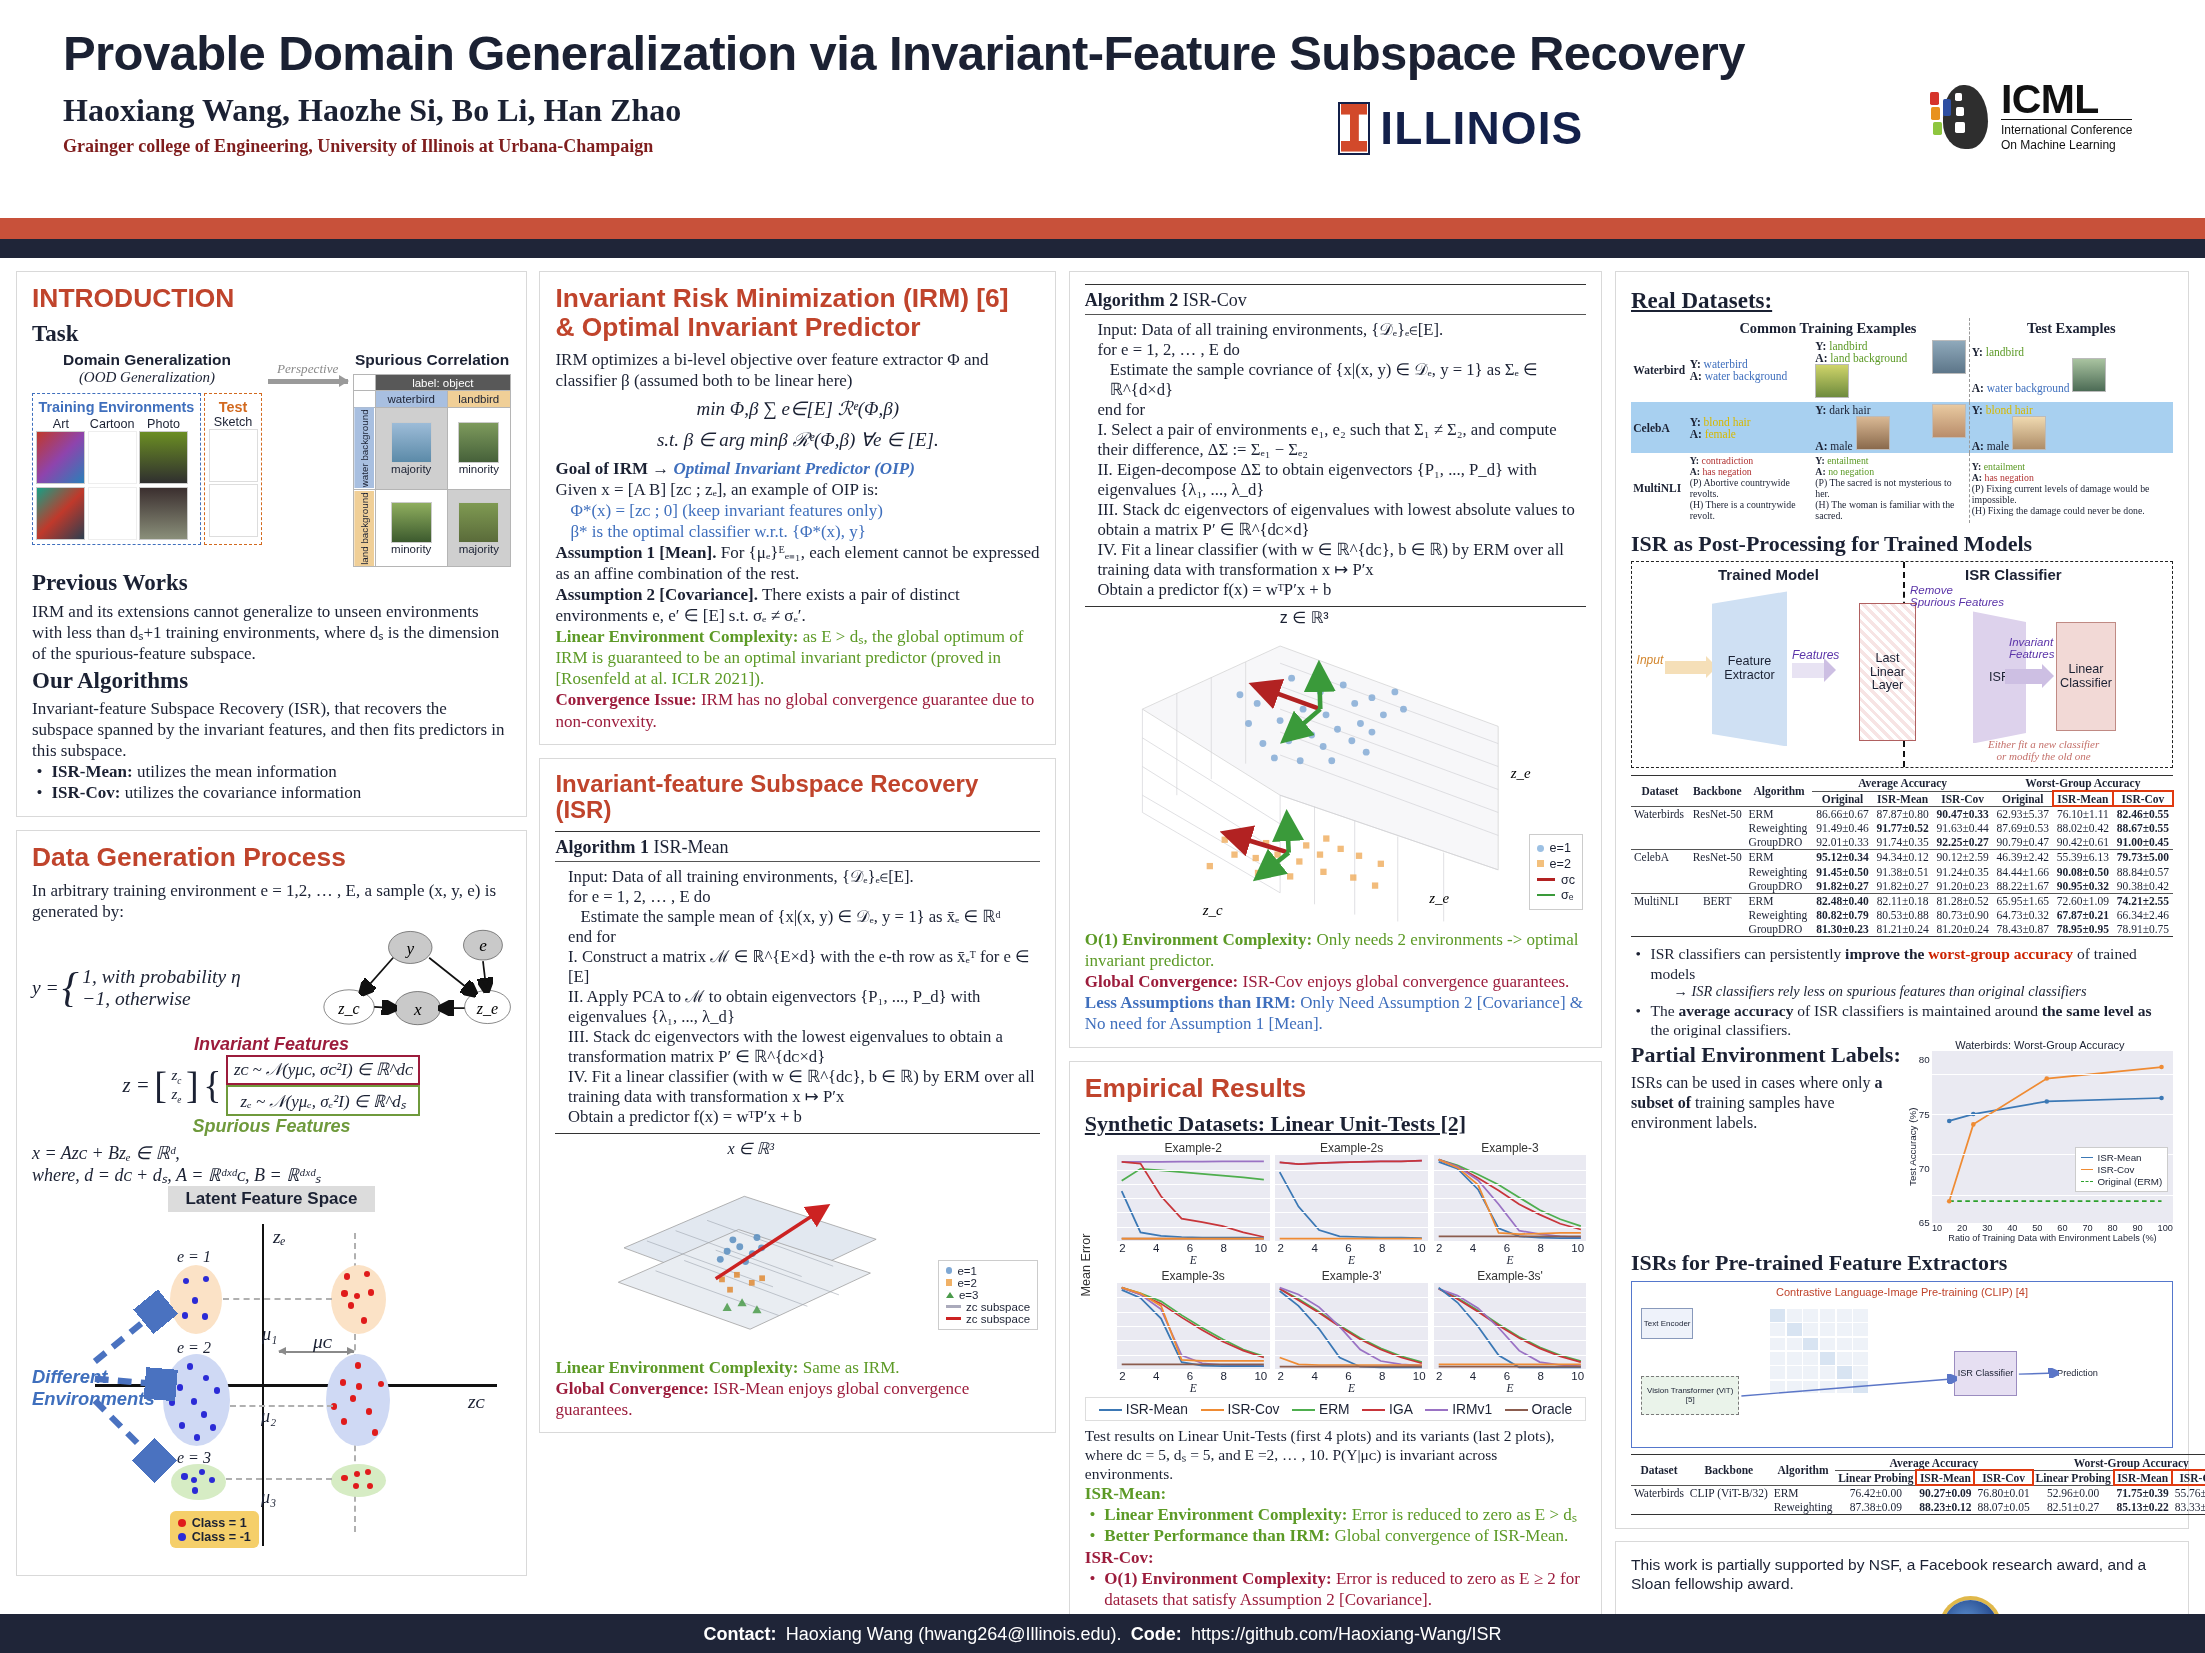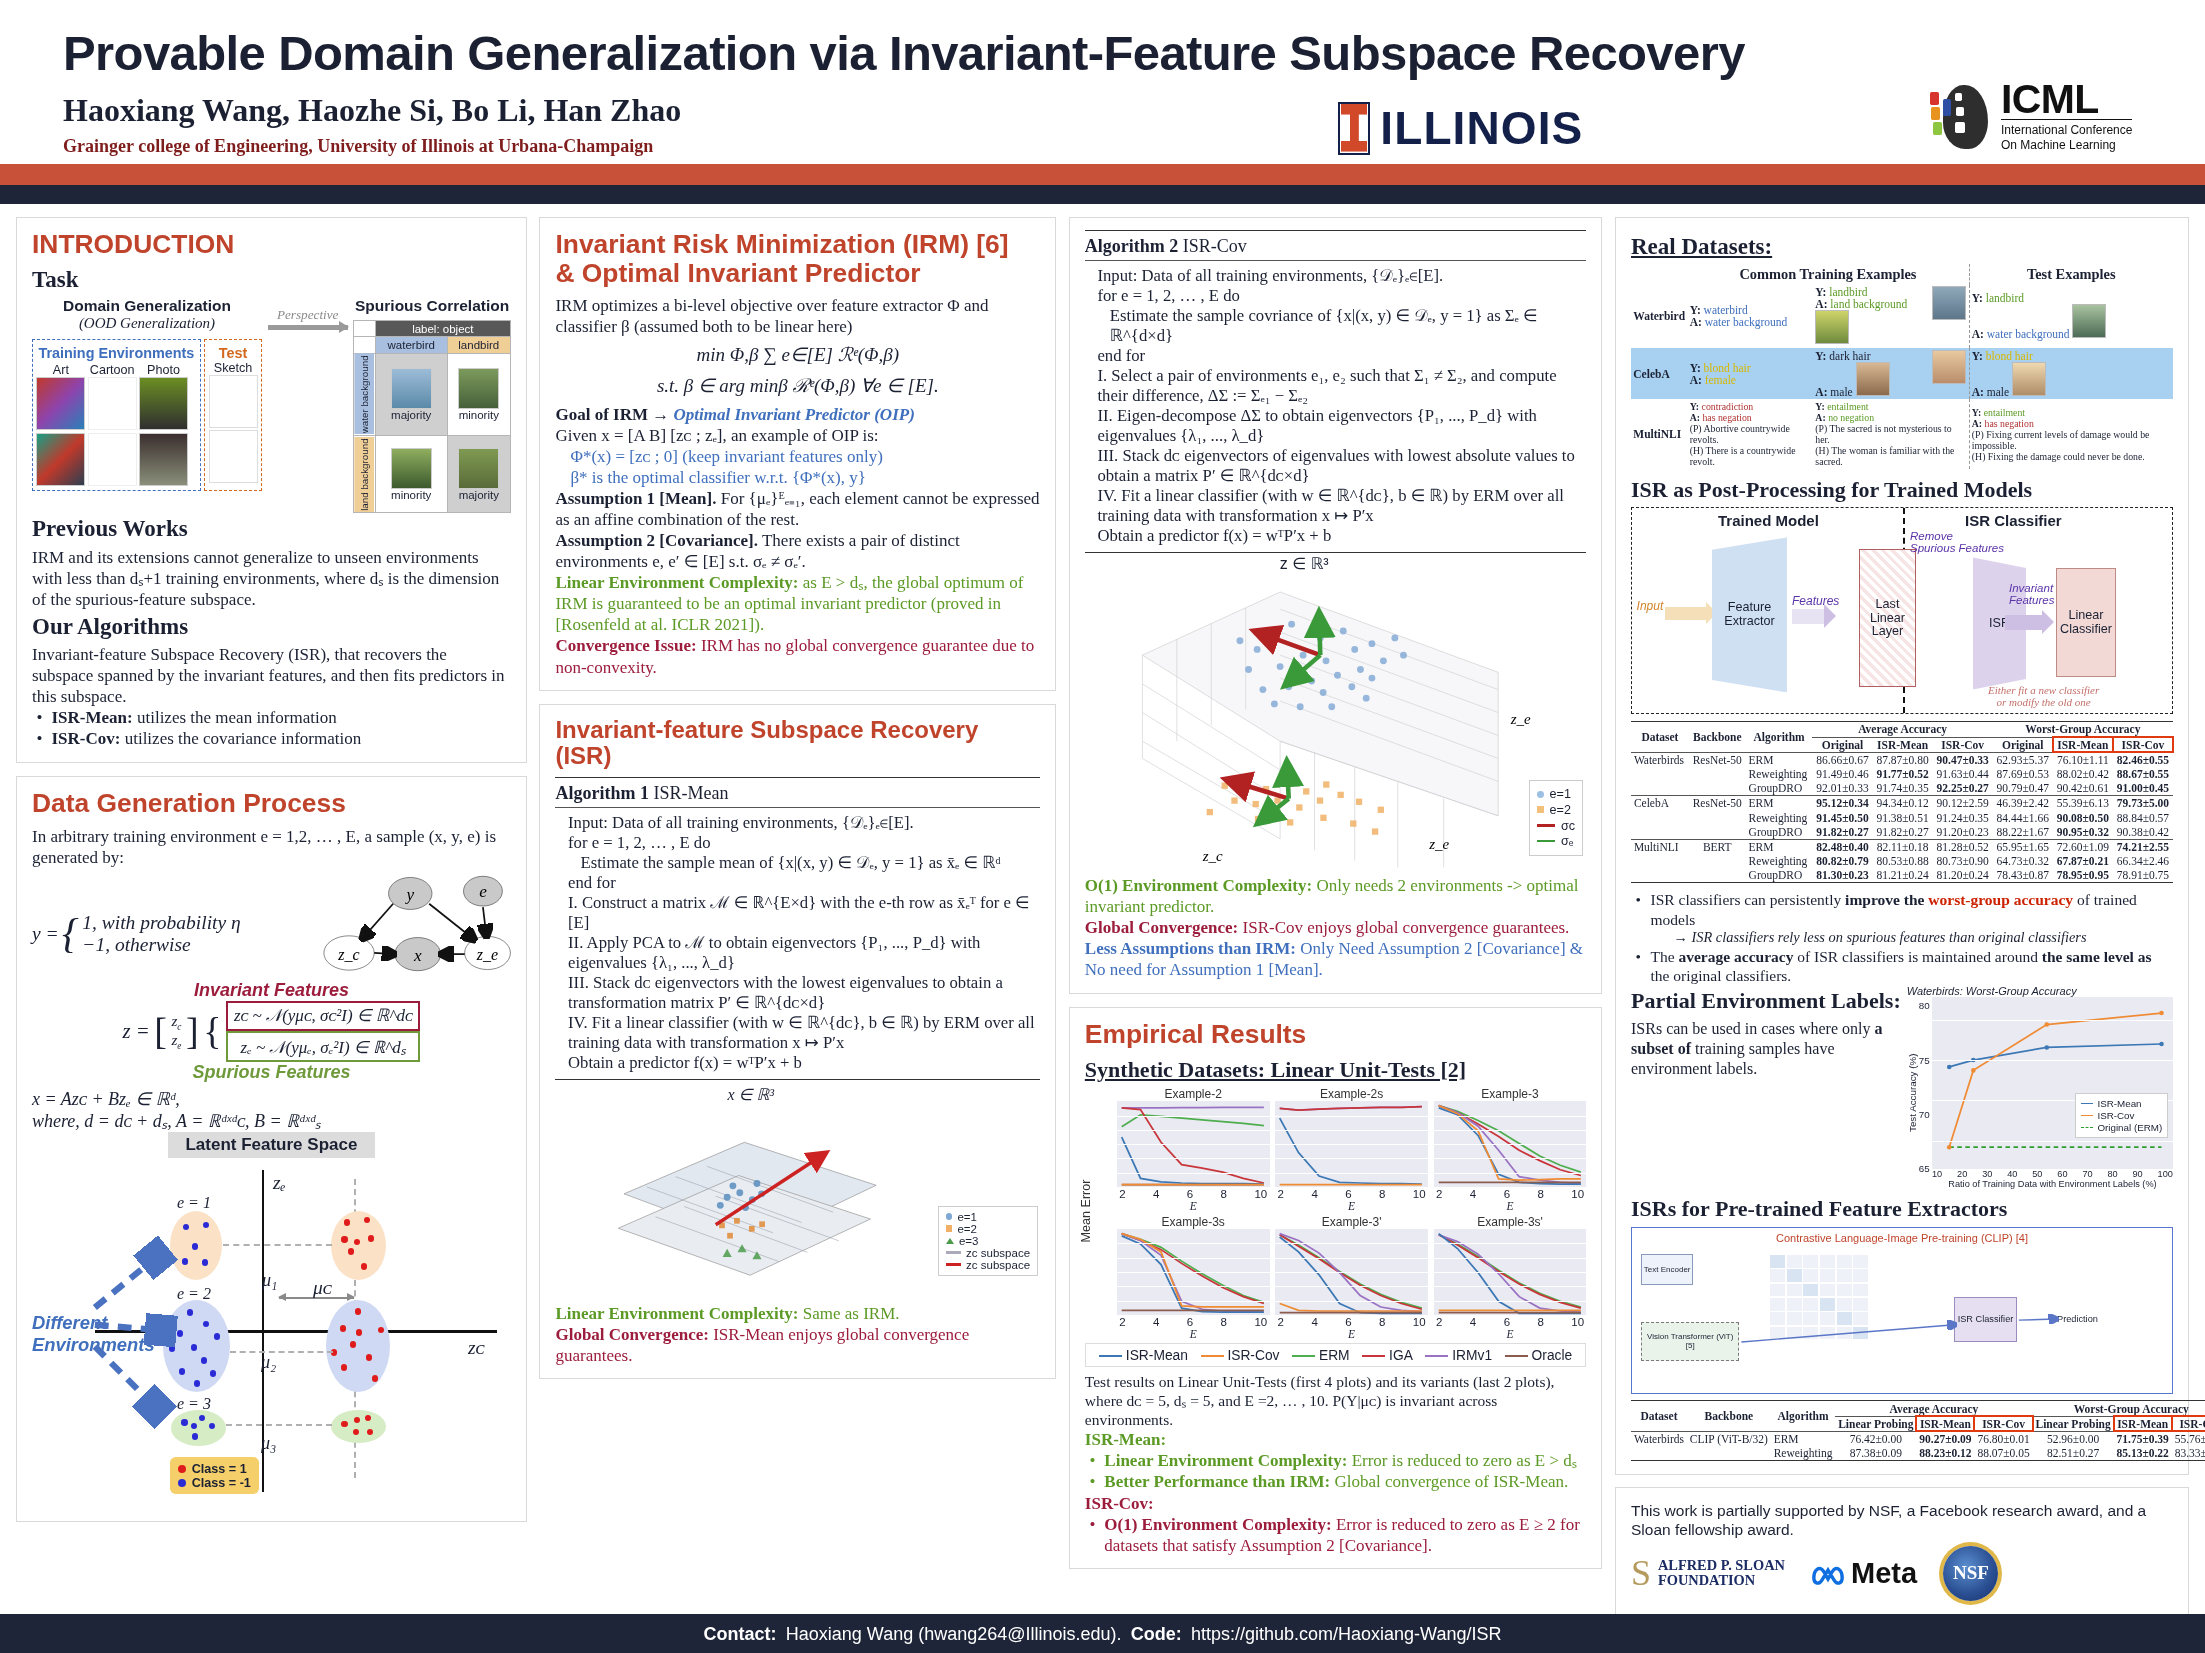--- a/index.html
+++ b/index.html
@@ -1,21 +1,21 @@
 <!DOCTYPE html>
 <html style="font-size:9.2px"><head>
 <meta charset="utf-8">
 <style>
   * { box-sizing: border-box; margin:0; padding:0; }
   html,body { width:2205px; height:1654px; background:#ffffff; }
   body { font-family:"Liberation Serif", serif; color:#1b2133; }
 
   
   .poster { position:relative; width:2205px; height:1654px; background:#fff; overflow:hidden; }
-  .header { position:relative; height:164px; padding:29px 46px 0 63px;border-radius:13px; }
+  .header { position:relative; height:218px; padding:29px 46px 0 63px;border-radius:13px; }
   .title { font-family:"Liberation Sans", sans-serif; font-weight:bold; font-size:49px;
            letter-spacing:-0.6px; color:#1b2133; line-height:1.0; white-space:nowrap; }
   .authors { font-family:"Liberation Serif", serif; font-weight:bold; font-size:32px;
              color:#1b2133; margin-top:13.8px; }
   .affil { font-family:"Liberation Serif", serif; font-weight:bold; font-size:18px;
            color:#7f1d1d; margin-top:6.9px; }
   .illinois-logo { position:absolute; left:1338px; top:101px; display:flex; align-items:center; gap:10.3px;}
   .ill-i { width:32px; height:53px; position:relative; }
   .ill-i:before { content:""; position:absolute; inset:0; border:2.9px solid #13204a; }
   .ill-i:after { content:""; position:absolute; left:2.9px; top:2.9px; right:2.9px; bottom:2.9px;
@@ -1123,21 +1123,21 @@
             <span>The </span><b>average accuracy</b><span> of ISR classifiers is maintained around </span><b>the same level as</b><span> the original classifiers.</span>
           </li>
         </ul>
 
         <div style="display:flex;gap:5.7px;align-items:flex-start;">
           <div style="flex:1;">
             <h3 class="sub" style="font-size:22px;">Partial Environment Labels:</h3>
             <p style="font-size:16px;"><span>ISRs can be used in cases where only </span><b>a subset of</b><span> training samples have environment labels.</span></p>
           </div>
           <div style="flex:0 0 247px;">
-            <div style="font-family:'Liberation Sans',sans-serif;font-size:11px;font-style:italic;">Waterbirds: Worst-Group Accuracy</div>
+            <div style="text-align:center;font-family:'Liberation Sans',sans-serif;font-size:11px;">Waterbirds: Worst-Group Accuracy</div>
             <div style="display:flex;">
               <div style="writing-mode:vertical-rl;transform:rotate(180deg);font-family:'Liberation Sans',sans-serif;font-size:9.8px;text-align:center;">Test Accuracy (%)</div>
               <div style="display:flex;flex-direction:column;justify-content:space-between;font-family:'Liberation Sans',sans-serif;font-size:9.8px;padding:3.4px 2.3px 15px 1.1px;">
                 <span>80</span>
                 <span>75</span>
                 <span>70</span>
                 <span>65</span>
               </div>
               <div>
                 <div class="pe-plot">

